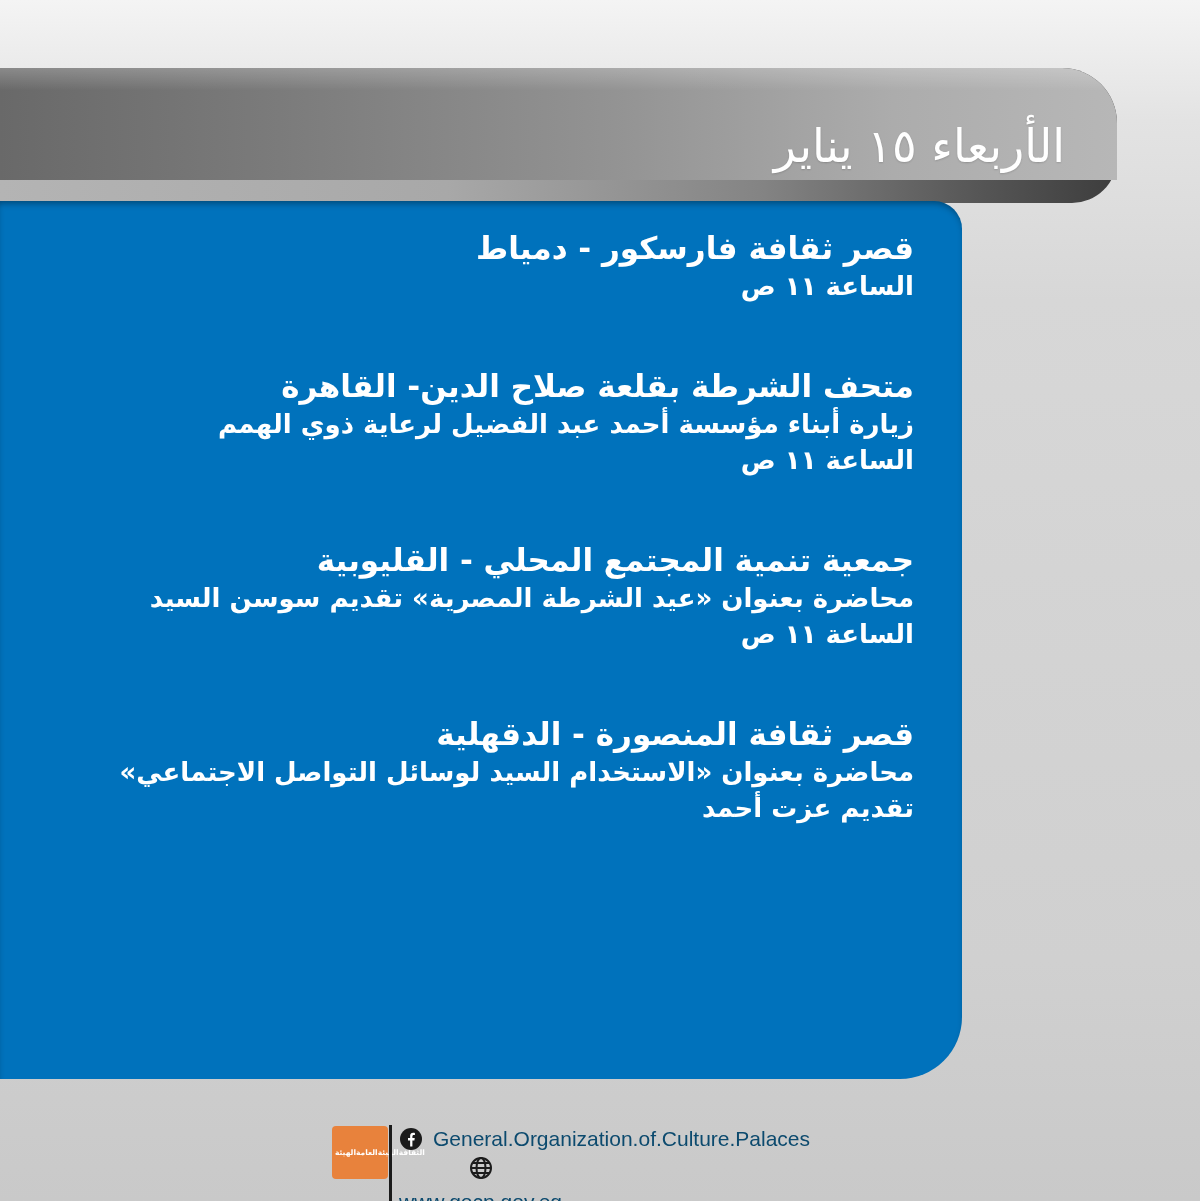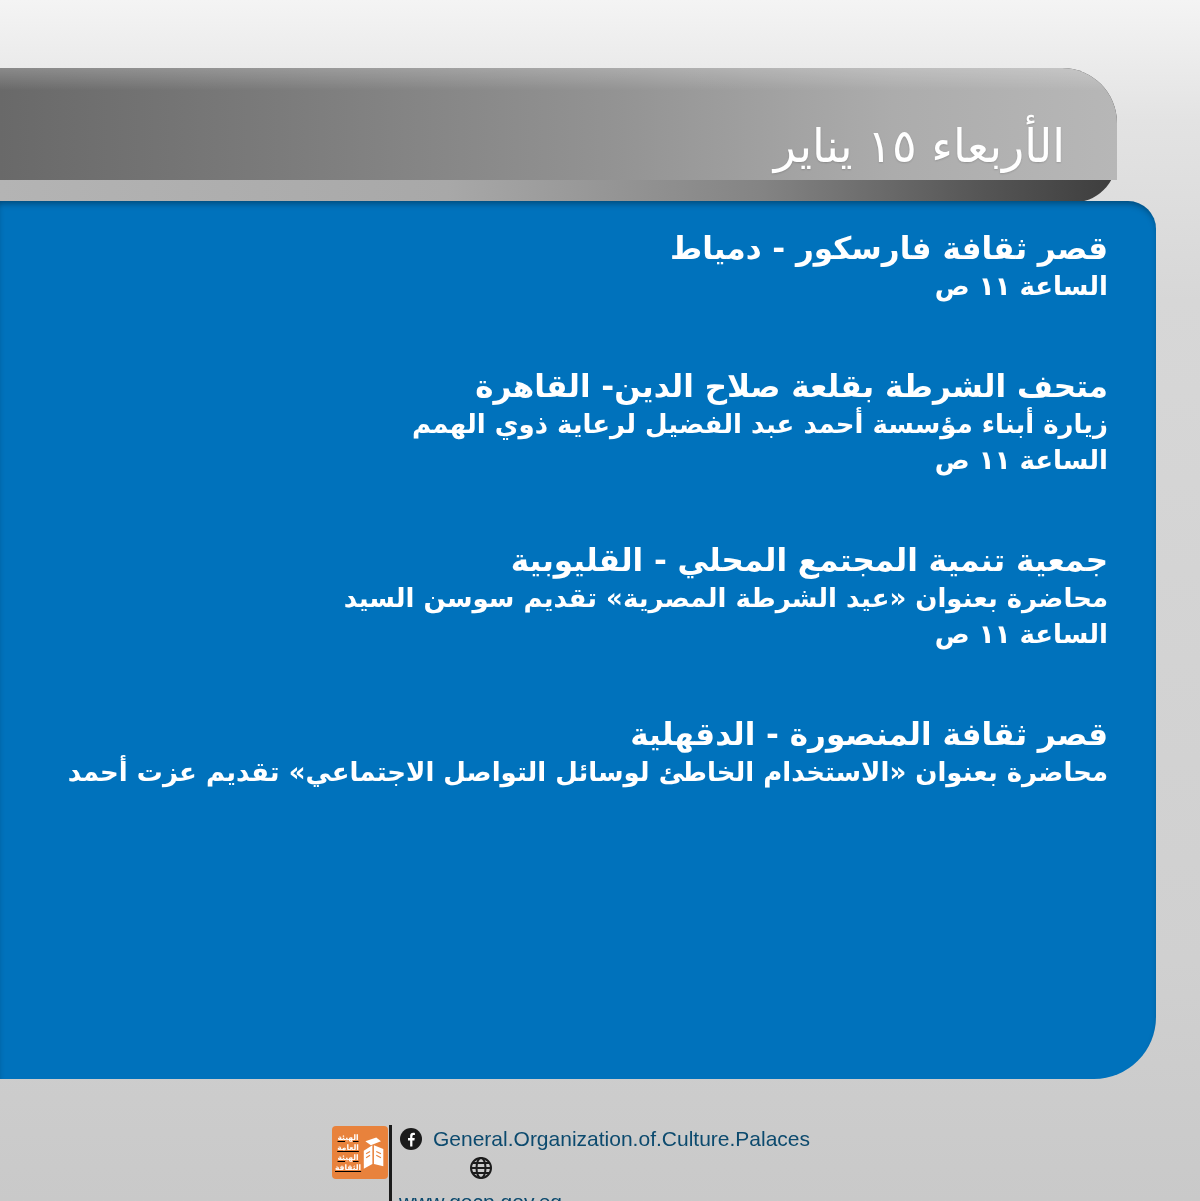--- a/index.html
+++ b/index.html
@@ -32,21 +32,21 @@
   .date-banner .date-text {
     color:#fff; font-size:46px; font-weight:normal;
     direction:rtl; letter-spacing:1px;
     text-shadow:0 1px 2px rgba(0,0,0,.15);
     line-height:1.1;
   }
 
   
   .events-panel {
     position:absolute; left:0; top:201px;
-    width:1156px; height:878px;
+    width:962px; height:878px;
     background:#0072bc;
     border-top-right-radius:28px;
     border-bottom-right-radius:62px;
     box-shadow:inset 0 5px 7px -3px rgba(0,0,0,.4);
     direction:rtl;
     padding:27px 48px 0 40px;
     display:flex; flex-direction:column; gap:62px;
     color:#fff;
   }
   .event-block { text-align:right; }
@@ -57,21 +57,21 @@
   
   .gocp-logo {
     position:absolute; left:332px; top:1126px;
     width:56px; height:53px;
     background:#e8823c;
     border-radius:4px;
     display:flex; align-items:center;
     padding:4px 3px;
     gap:2px;
   }
-  .logo-lines { display:flex; flex-direction:column; justify-content:center;text-decoration:underline; }
+  .logo-lines { display:flex; flex-direction:row; justify-content:center; }
   .logo-lines span {
     color:#fff; font-size:7.5px; font-weight:bold; line-height:10px;
     direction:rtl; text-align:center; white-space:nowrap;
   }
   .footer-divider {
     position:absolute; left:389px; top:1125px;
     width:3px; height:76px; background:#1b1b1b;
   }
   .footer-link-row {
     position:absolute; left:399px;
@@ -106,21 +106,21 @@
   </div>
 
   <div class="event-block">
     <div class="event-venue">جمعية تنمية المجتمع المحلي - القليوبية</div>
     <div class="event-desc">محاضرة بعنوان «عيد الشرطة المصرية» تقديم سوسن السيد</div>
     <div class="event-time">الساعة ١١ ص</div>
   </div>
 
   <div class="event-block">
     <div class="event-venue">قصر ثقافة المنصورة - الدقهلية</div>
-    <div class="event-desc">محاضرة بعنوان «الاستخدام الخاطئ لوسائل التواصل الاجتماعي» تقديم عزت أحمد</div>
+    <div class="event-desc">محاضرة بعنوان «الاستخدام السيد لوسائل التواصل الاجتماعي» تقديم عزت أحمد</div>
   </div>
 
 </div>
 
 <div class="gocp-logo">
   <div class="logo-lines">
     <span>الهيئة</span>
     <span>العامة</span>
     <span>الهيئة</span>
     <span>الثقافة</span>

